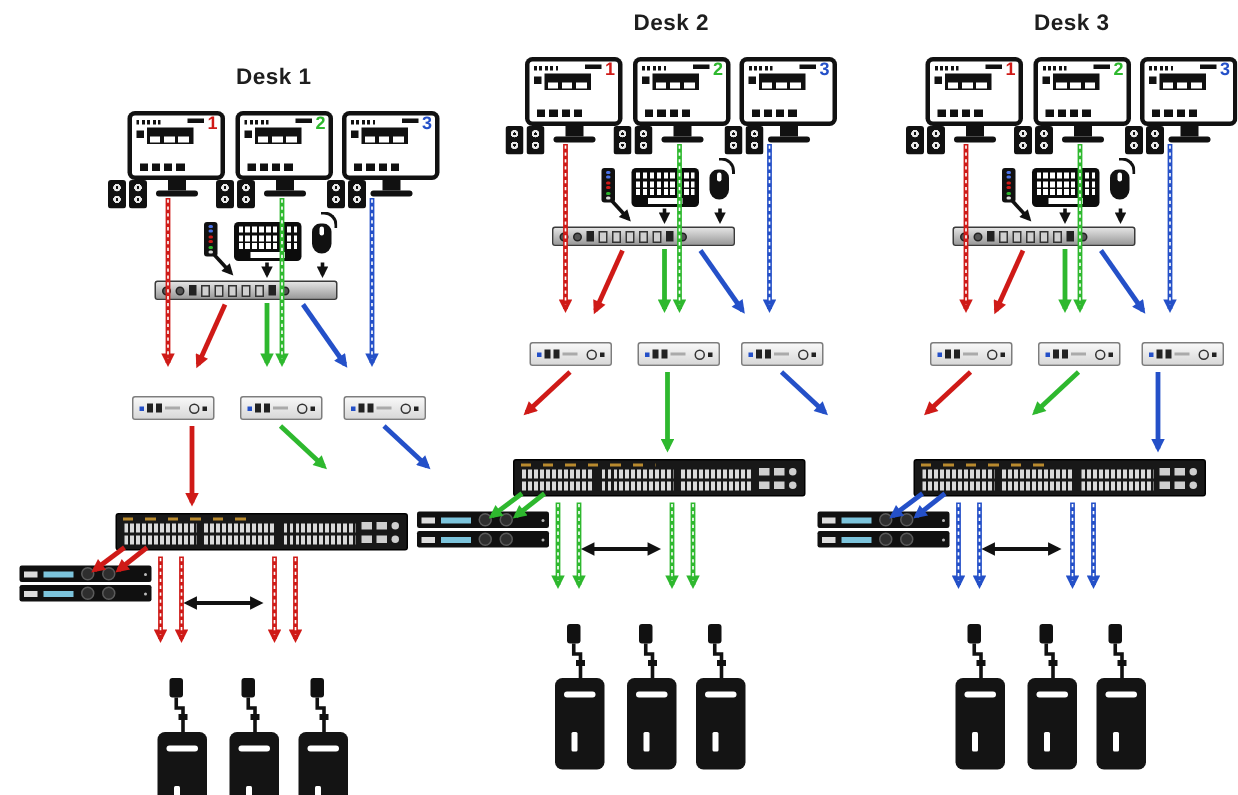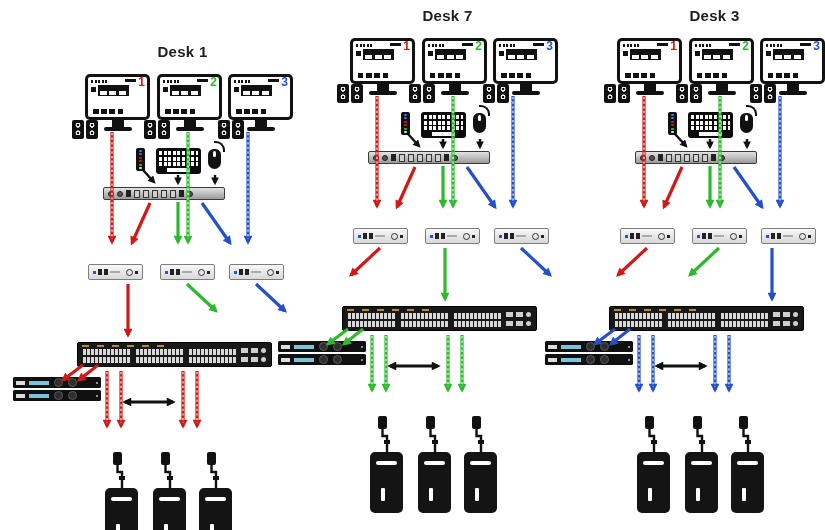--- a/index.html
+++ b/index.html
@@ -341,21 +341,21 @@
         <path class="cable accent-line" d="M132 335 V390" marker-end="url(#ah-red)" style="stroke: rgb(207, 26, 23);"></path>
         <path class="dashcore" d="M132 336 V387"></path>
 
         <path class="dbl" d="M60 366 H108" marker-start="url(#ah-black)" marker-end="url(#ah-black)"></path>
       <path d="M63 248 V299" class="solidline" marker-end="url(#ah-red)" style="stroke: rgb(207, 26, 23);"></path>
         <path d="M122 248 L151 275" class="solidline" marker-end="url(#ah-green)" style="stroke: rgb(46, 184, 46);"></path>
         <path d="M191 248 L220 275" class="solidline" marker-end="url(#ah-blue)" style="stroke: rgb(36, 80, 200);"></path>
       </svg>
     </div>
     <div class="desk" style="left: 330px;">
-      <div class="desk-title">Desk 7</div>
+      <div class="desk-title">Desk 2</div>
 
       <div class="monitor" style="left:20px;top:38px">
         <div class="mframe">
           <div class="screen">
           <div class="m-dots"></div>
             <div class="m-bar"></div>
             <div class="m-sq"></div>
           <div class="m-console"></div>
             <div class="m-keys"></div>
           <span class="m-num" style="color: rgb(207, 26, 23);">1</span>

